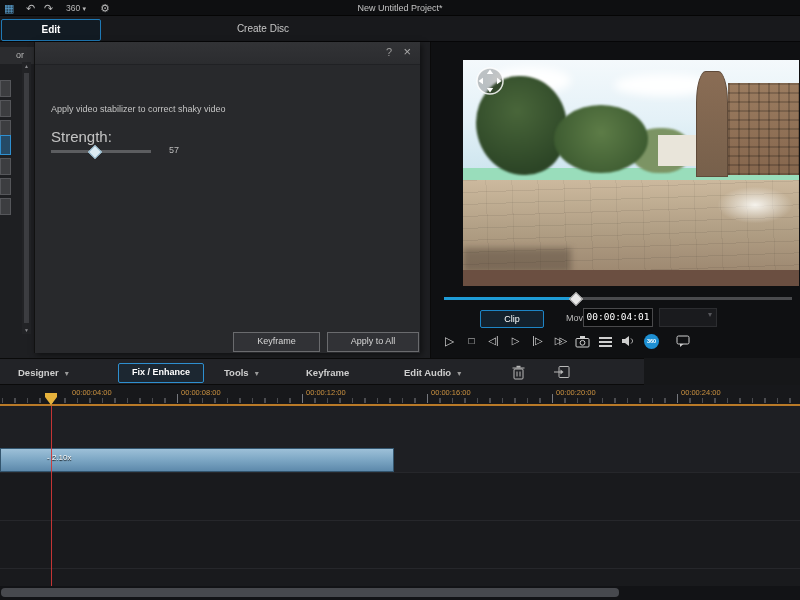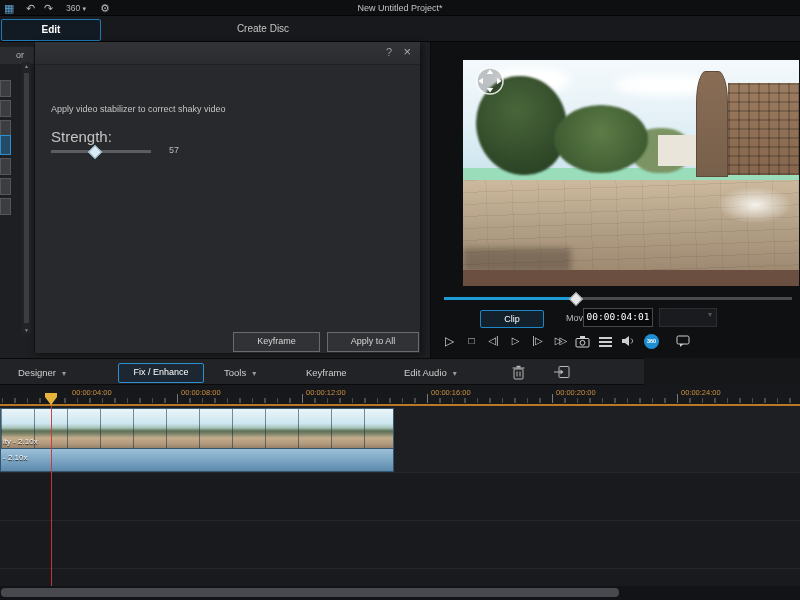--- a/index.html
+++ b/index.html
@@ -93,21 +93,21 @@
   .transport{position:absolute;left:12px;top:288px;height:22px;display:flex;align-items:center;gap:9px;}
   .tbtn{color:#d2d2d2;font-size:12px;line-height:20px;cursor:pointer;min-width:13px;text-align:center;}
   .tbtn.small{font-size:10px;}
   .tbtn.ff{letter-spacing:-3px;font-size:10px;}
   .badge360{width:15px;height:15px;border-radius:50%;background:#1d8fd2;color:#fff;font-size:5.5px;
             font-weight:bold;line-height:15px;text-align:center;cursor:pointer;}
   .svgbtn{cursor:pointer;display:inline-flex;}
 
   
   .toolbar{left:0;top:358px;width:644px;height:27px;background:#222327;border-top:1px solid #0a0a0a;
-           border-bottom:1px solid #0a0a0a;}
+           border-bottom:1px solid #0a0a0a;font-weight:bold;}
   .tb-item{position:absolute;top:0;height:27px;line-height:27px;font-size:9.5px;color:#cfcfcf;cursor:pointer;}
   .tb-ch{font-size:8px;color:#9a9a9a;margin-left:6px;}
   .tb-fix{position:absolute;left:118px;top:4px;width:84px;height:18px;border:1px solid #2e8fd0;border-radius:2px;
           background:#1c2731;color:#fff;font-size:9px;line-height:17px;text-align:center;cursor:pointer;}
   .tb-svg{position:absolute;top:6px;cursor:pointer;}
 
   
   .ruler{left:0;top:385px;width:800px;height:21px;background:#17181b;border-bottom:2px solid #b97a28;}
   .ticks{position:absolute;left:0;bottom:1px;width:100%;height:5px;
          background:repeating-linear-gradient(90deg,#4b4c50 0 1px,transparent 1px 12.5px);
@@ -301,25 +301,22 @@
     <span class="rlabel" style="left:556px;">00:00:20:00</span>
     <span class="rlabel" style="left:681px;">00:00:24:00</span>
 
   </div>
 
   <div class="abs timeline">
     <div class="trackband"></div>
     <div class="sep" style="top:66px;"></div>
     <div class="sep" style="top:114px;"></div>
     <div class="sep" style="top:162px;"></div>
-    <div class="clip-video">
-      <span class="clip-label" style="bottom:3px;">ity - 2.10x</span>
-    </div>
     <div class="clip-audio">
-      <span class="clip-label" style="top:4px;">- 2.10x</span>
+      <span class="clip-label" style="top:4px;margin-left:44px;">- 2.10x</span>
     </div>
   </div>
 
   <div class="ph-marker abs">
     <div class="cap"></div>
     <div class="tri"></div>
   </div>
   <div class="playhead-line abs"></div>
 
   <div class="abs hscroll">

